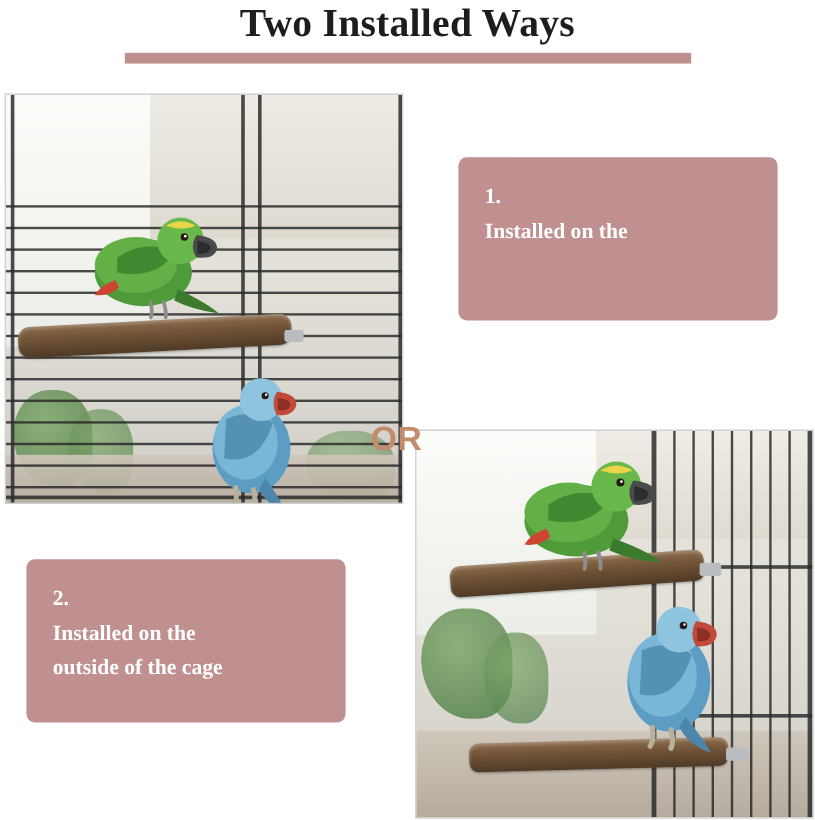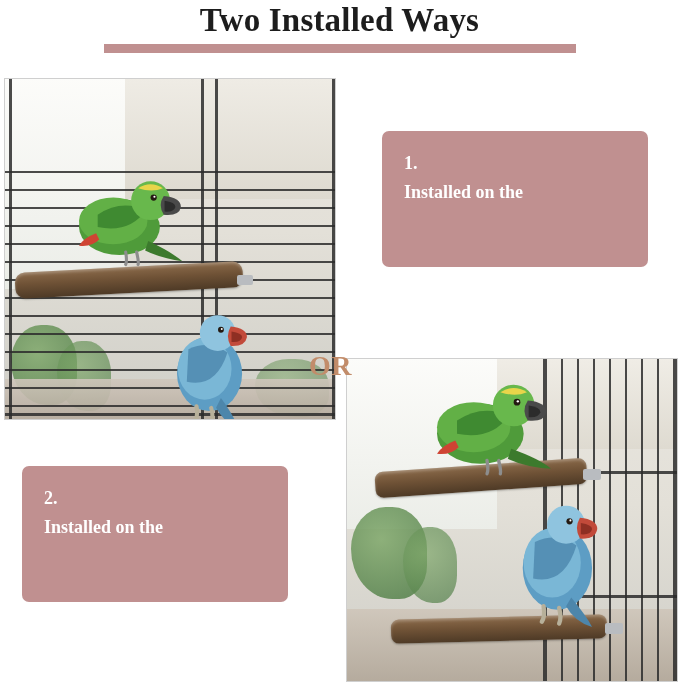--- a/index.html
+++ b/index.html
@@ -137,21 +137,21 @@
     height: 136px;
   }
   .caption-num { display: block; }
   .caption-line { display: block; }
 
   
   #or-label {
     position: absolute;
     left: 309px;
     top: 350px;
-    font-family: Liberation Serif, serif;
+    font-family: Liberation Sans, sans-serif;
     font-weight: bold;
     font-size: 28px;
     color: #c28c6a;
     letter-spacing: .5px;
   }
 </style>
 </head>
 <body>
 
 <div id="title-block">
@@ -283,15 +283,16 @@
 </div>
 
 <div class="caption-card" id="caption-1">
   <span class="caption-num">1.</span>
   <span class="caption-line">Installed on the</span>
 </div>
 
 <div class="caption-card" id="caption-2">
   <span class="caption-num">2.</span>
   <span class="caption-line">Installed on the</span>
+  <span class="caption-line">outside of the cage</span>
 </div>
 
 <div id="or-label">OR</div>
 
 </body></html>

